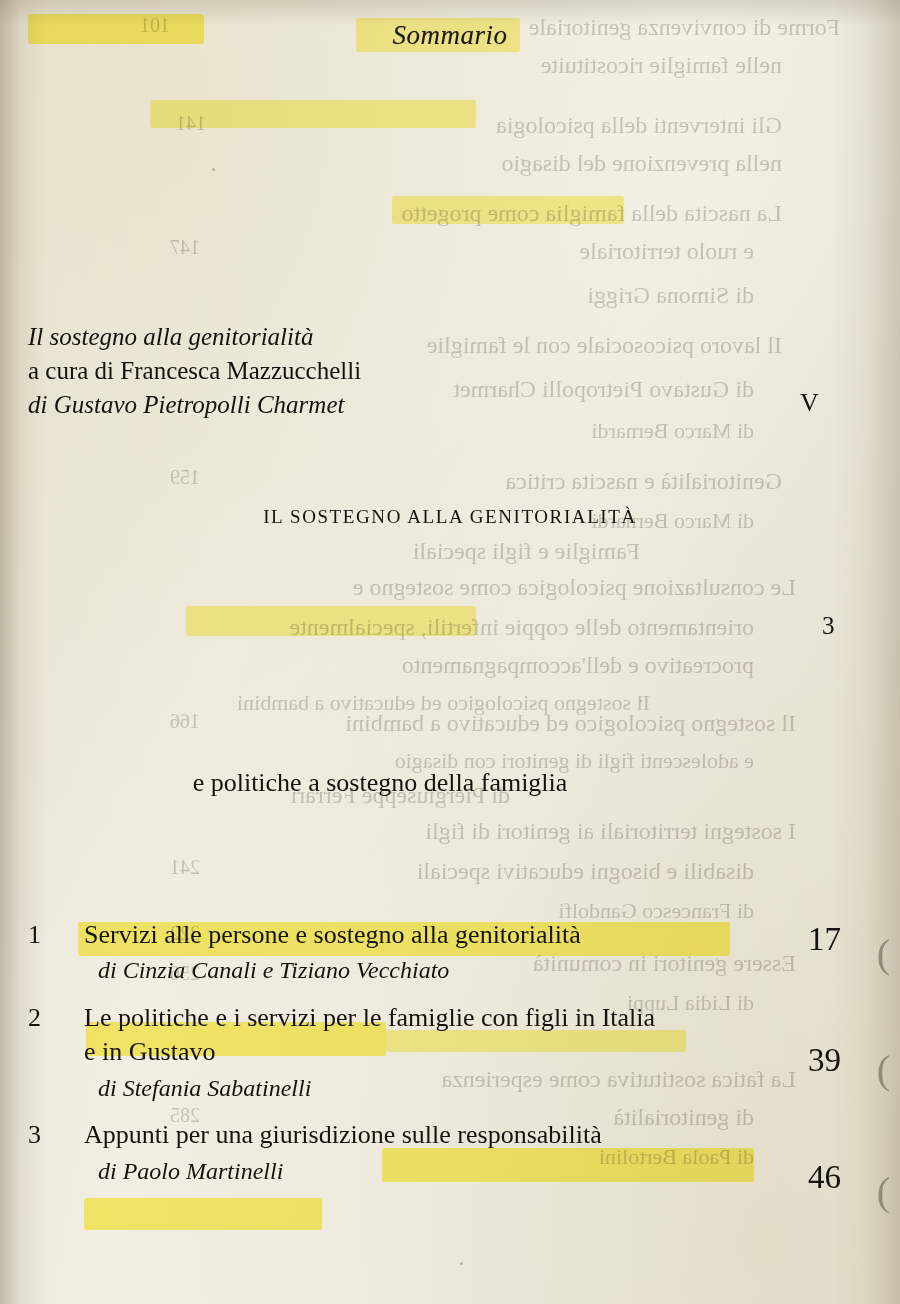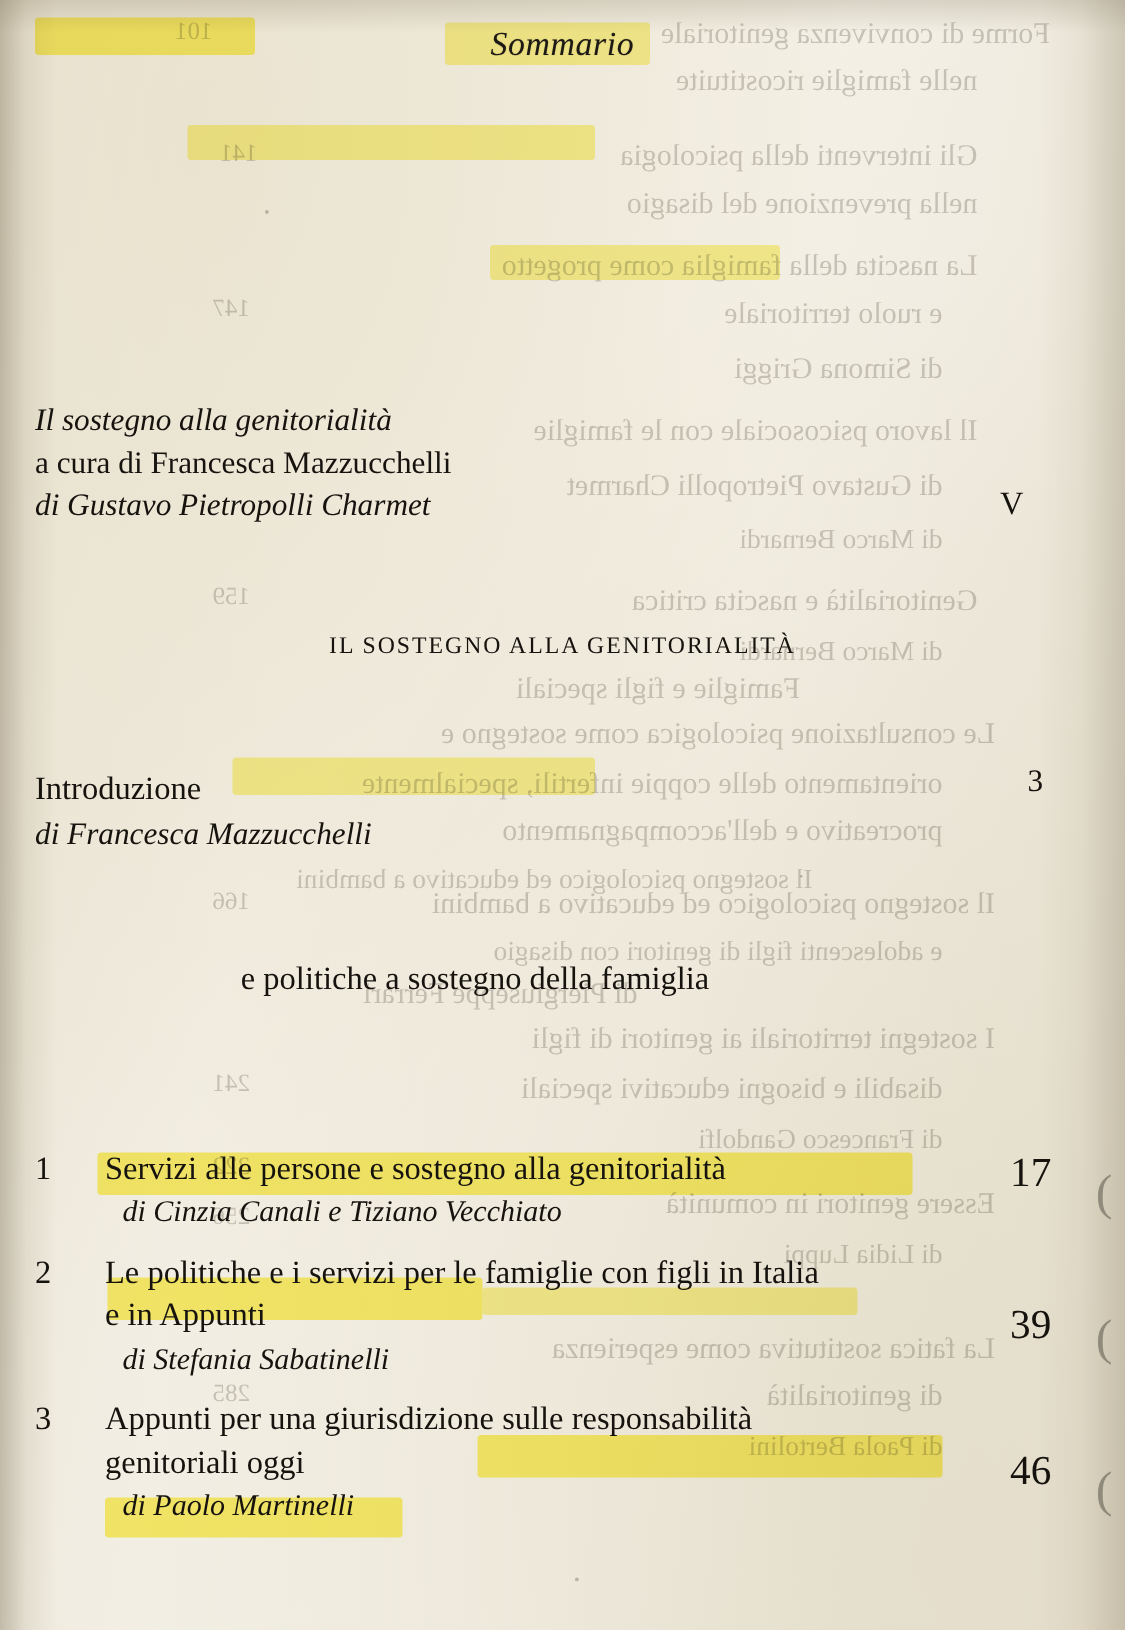--- a/index.html
+++ b/index.html
@@ -286,24 +286,20 @@
 
   <div class="block series">
     <div class="l1">Il sostegno alla genitorialità</div>
     <div class="l2">a cura di Francesca Mazzucchelli</div>
     <div class="l3">di Gustavo Pietropolli Charmet</div>
   </div>
   <div class="page-num pn-roman">V</div>
 
   <div class="block section-head">IL SOSTEGNO ALLA GENITORIALITÀ</div>
 
-  <div class="block intro">
-    <div>Introduzione</div>
-    <div class="author">di Francesca Mazzucchelli</div>
-  </div>
   <div class="page-num pn-intro">3</div>
 
   <div class="block part">
     <div>e politiche a sostegno della famiglia</div>
   </div>
 
   <div class="toc">
 
     <div class="entry">
       <div class="entry-row">
@@ -314,33 +310,32 @@
         </div>
         <div class="pg">17</div>
       </div>
     </div>
 
     <div class="entry">
       <div class="entry-row">
         <div class="num">2</div>
         <div class="body">
           <span class="tline">Le politiche e i servizi per le famiglie con figli in Italia</span>
-          <span class="tline">e in Appunti</span>
+          <span class="tline">e in Gustavo</span>
           <span class="author">di Stefania Sabatinelli</span>
         </div>
         <div class="pg" style="padding-top:38px;">39</div>
       </div>
     </div>
 
     <div class="entry">
       <div class="entry-row">
         <div class="num">3</div>
         <div class="body">
           <span class="tline">Appunti per una giurisdizione sulle responsabilità</span>
-          <span class="tline">genitoriali oggi</span>
           <span class="author">di Paolo Martinelli</span>
         </div>
         <div class="pg" style="padding-top:38px;">46</div>
       </div>
     </div>
 
   </div>
 </div>
 
 <div class="pencil" style="top:930px;">(</div>

